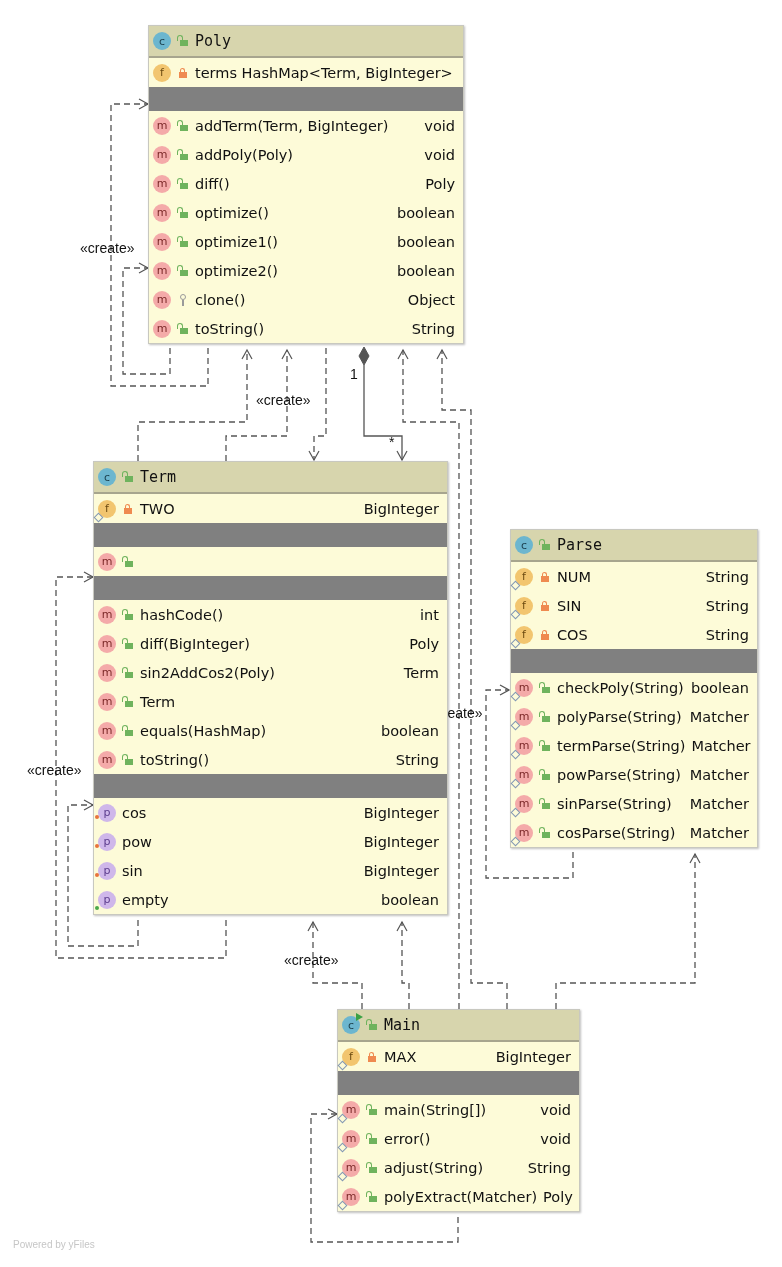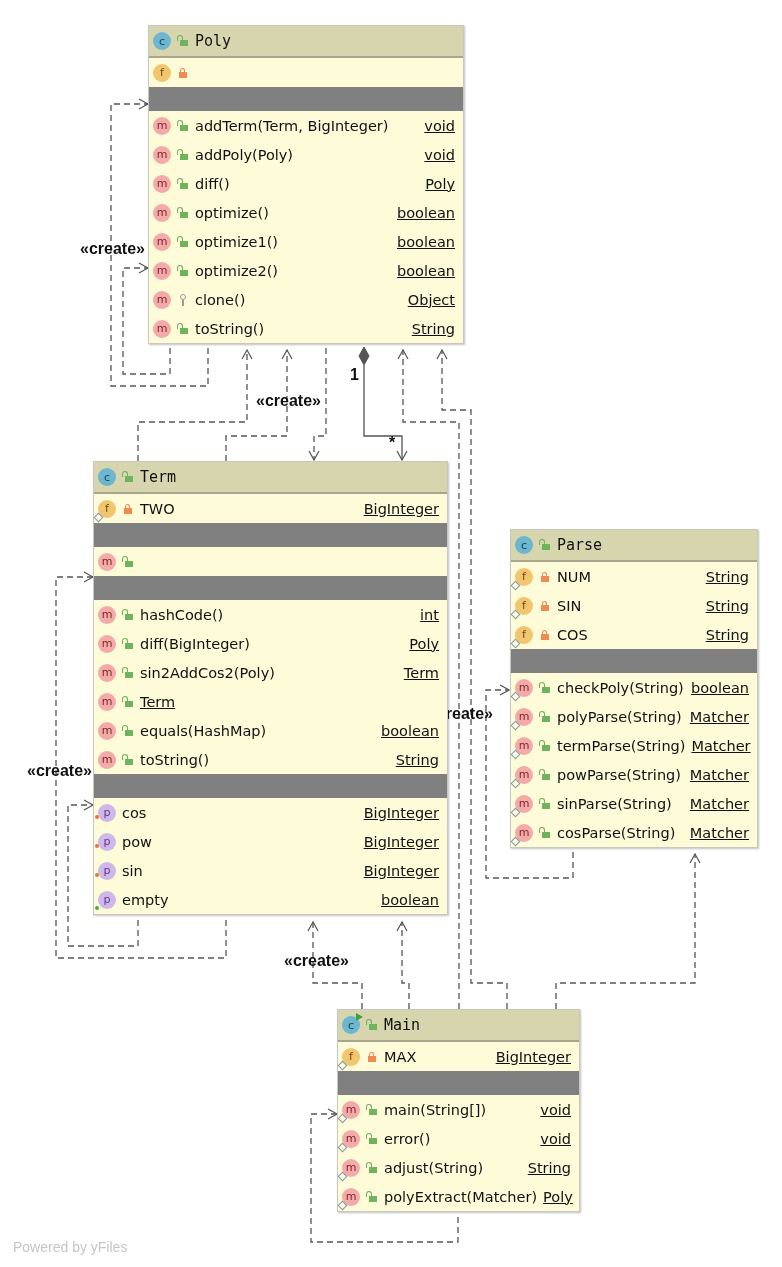--- a/index.html
+++ b/index.html
@@ -7,21 +7,21 @@
          font-family:"DejaVu Sans", sans-serif; }
   #edges { position:absolute; left:0; top:0; width:782px; height:1267px; }
   .cls { position:absolute; background:#fdfbd8; border:1px solid #c8c8c0;
          box-shadow:1px 1px 2px rgba(0,0,0,0.25); }
   .cls-header { height:32px; background:#d7d5ad; border-bottom:2px solid #a7a58e;
                 display:flex; align-items:center; padding-left:4px; box-sizing:border-box; }
   .cls-name { font-family:"DejaVu Sans Mono", monospace; font-size:15px; color:#111; margin-left:6px; }
   .row { height:29px; display:flex; align-items:center; padding:0 8px 0 4px; font-size:14.5px;
          color:#111; white-space:nowrap; box-sizing:border-box; }
   .row .nm { flex:1; margin-left:6px; overflow:visible; }
-  .row .ty { text-align:right; padding-left:6px;text-decoration:underline; }
+  .row .ty { text-align:right; padding-left:6px; }
   .sep { height:24px; background:#808080; }
   .badge { position:relative; width:18px; height:18px; border-radius:50%; flex:0 0 18px;
            display:flex; align-items:center; justify-content:center; font-size:11px;
            font-family:"DejaVu Sans", sans-serif; }
   .b-c { background:#6cb6cf; color:#1b3f4d; }
   .b-f { background:#f2c56f; color:#6b4a10; }
   .b-m { background:#f4aaa9; color:#7a2727; }
   .b-p { background:#cfb7ea; color:#5b3c8c; }
   .static-mark { position:absolute; left:-3px; bottom:-3px; width:7px; height:7px;
                  border:1.5px solid #8297b3; transform:rotate(45deg); background:transparent; box-sizing:border-box; }
@@ -31,22 +31,22 @@
   .vis { width:12px; height:12px; margin-left:6px; position:relative; flex:0 0 12px; }
   .vis-open::before { content:""; position:absolute; left:3px; top:5px; width:8px; height:6px; background:#6fb35d; }
   .vis-open::after { content:""; position:absolute; left:0px; top:0px; width:4px; height:5px;
                      border:1.6px solid #6fb35d; border-bottom:none; border-radius:3px 3px 0 0; }
   .vis-lock::before { content:""; position:absolute; left:2px; top:5px; width:8px; height:6px; background:#ef8a50; }
   .vis-lock::after { content:""; position:absolute; left:3px; top:1px; width:3px; height:4px;
                      border:1.6px solid #ef8a50; border-bottom:none; border-radius:3px 3px 0 0; }
   .vis-key::before { content:""; position:absolute; left:3px; top:0px; width:4px; height:4px;
                      border:1.5px solid #9a9a9a; border-radius:50%; }
   .vis-key::after { content:""; position:absolute; left:5px; top:6px; width:1.5px; height:6px; background:#9a9a9a; }
-  .lbl { position:absolute; font-size:16px; color:#111; font-family:"Liberation Sans", sans-serif; white-space:nowrap;font-weight:bold; }
-  .footer { position:absolute; left:13px; top:1239px; font-size:14px; color:#c6c6c6;
+  .lbl { position:absolute; font-size:14px; color:#111; font-family:"Liberation Sans", sans-serif; white-space:nowrap; }
+  .footer { position:absolute; left:13px; top:1239px; font-size:10px; color:#c6c6c6;
             font-family:"Liberation Sans", sans-serif; }
 </style>
 </head>
 <body>
 
 <svg id="edges" xmlns="http://www.w3.org/2000/svg">
   <defs>
     <marker id="openArrow" markerWidth="12" markerHeight="12" refX="10" refY="6" orient="auto" markerUnits="userSpaceOnUse">
       <path d="M1,1 L10,6 L1,11" fill="none" stroke="#555" stroke-width="1.2"></path>
     </marker>
@@ -96,20 +96,21 @@
 
 <div class="cls" style="left:148px;top:25px;width:314px;">
   <div class="cls-header">
     <span class="badge b-c">c</span>
     <span class="vis vis-open"></span>
     <span class="cls-name">Poly</span>
   </div>
   <div class="row">
     <span class="badge b-f">f</span>
     <span class="vis vis-lock"></span>
+    <span class="nm">terms HashMap&lt;Term, BigInteger&gt;</span>
   </div>
   <div class="sep"></div>
   <div class="row">
     <span class="badge b-m">m</span>
     <span class="vis vis-open"></span>
     <span class="nm">addTerm(Term, BigInteger)</span>
     <span class="ty">void</span>
   </div>
   <div class="row">
     <span class="badge b-m">m</span>

